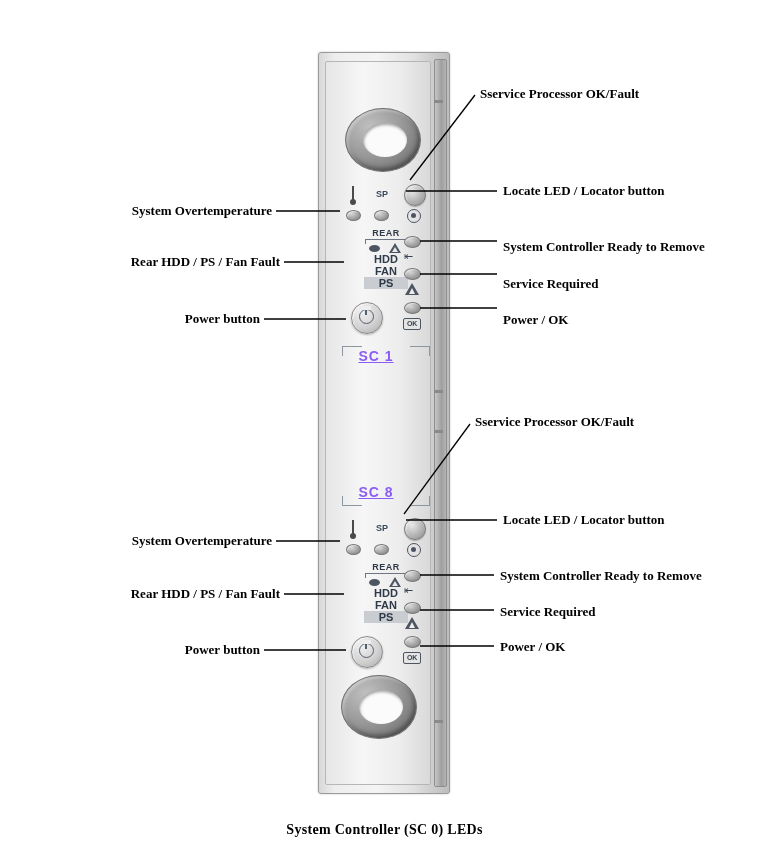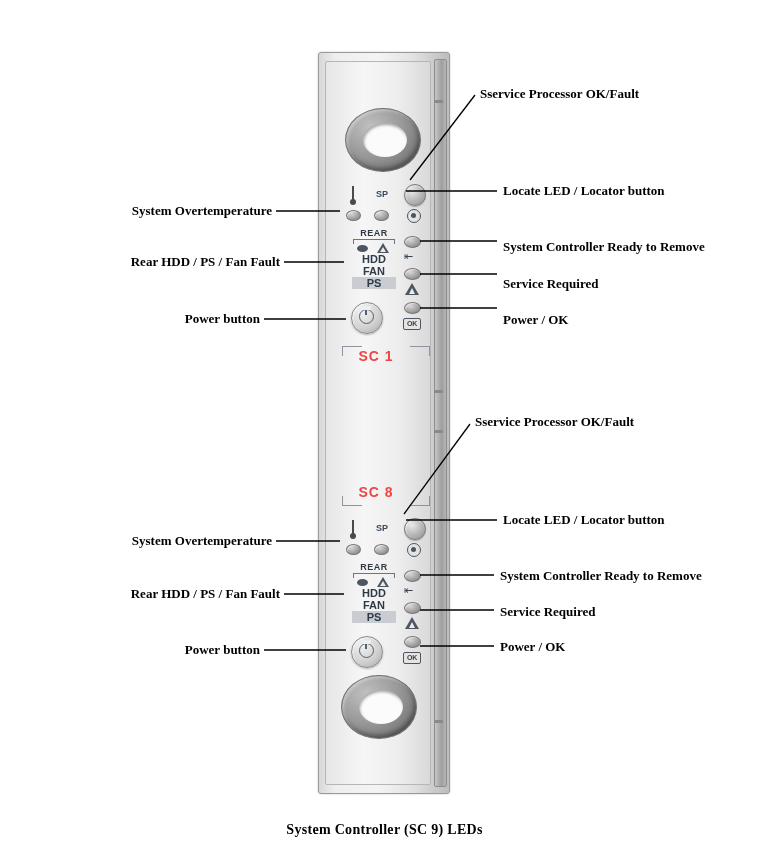--- a/index.html
+++ b/index.html
@@ -152,21 +152,21 @@
     height: 20px;
     border-radius: 50%;
     background: radial-gradient(circle at 34% 30%, #e9e9e9, #b4b4b4 55%, #8c8c8c 100%);
     border: 1px solid #7a7a7a;
     box-shadow: inset 1px 1px 2px rgba(255,255,255,0.7), 0 1px 1px rgba(0,0,0,0.25);
   }
 
   
   .rear-block {
     position: absolute;
-    left: 28px;
+    left: 40px;
     top: 50px;
     width: 44px;
     height: 66px;
   }
   .rear-top {
     position: absolute;
     left: 0;
     top: 0;
     width: 44px;
     height: 13px;
@@ -348,23 +348,24 @@
   }
 
   
   .sc-label {
     position: absolute;
     width: 104px;
     height: 22px;
     font-family: "Liberation Sans", sans-serif;
     font-size: 14px;
     font-weight: bold;
-    color: #ef4444;
+    color: #8b5cf6;
     text-align: center;
     letter-spacing: 1px;
+    text-decoration: underline;
   }
   #sc1-label { left: 324px; top: 348px; }
   #sc0-label { left: 324px; top: 484px; }
   .sc-bracket {
     position: absolute;
     border: 1px solid #8d95a1;
     height: 9px;
     width: 19px;
   }
   #sc1-br-l { left: 342px; top: 346px; border-right: none; border-bottom: none; }
@@ -392,21 +393,21 @@
     width: 769px;
     height: 844px;
     pointer-events: none;
   }
 </style>
 </head>
 <body>
 
 <div id="page">
 
-  <div class="fig-title" id="title-bottom">System Controller (SC 9) LEDs</div>
+  <div class="fig-title" id="title-bottom">System Controller (SC 0) LEDs</div>
 
   <div class="chassis">
     <div class="chassis-inner"></div>
     <div class="chassis-rightrail">
       <div class="rail-notch" style="top:40px;"></div>
       <div class="rail-notch" style="top:330px;"></div>
       <div class="rail-notch" style="top:370px;"></div>
       <div class="rail-notch" style="top:660px;"></div>
     </div>
   </div>

